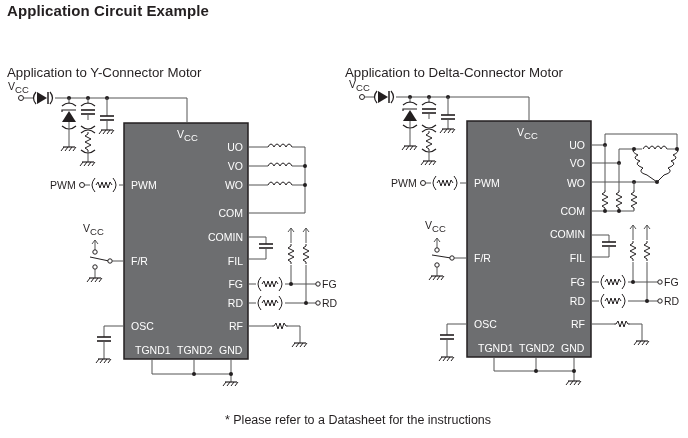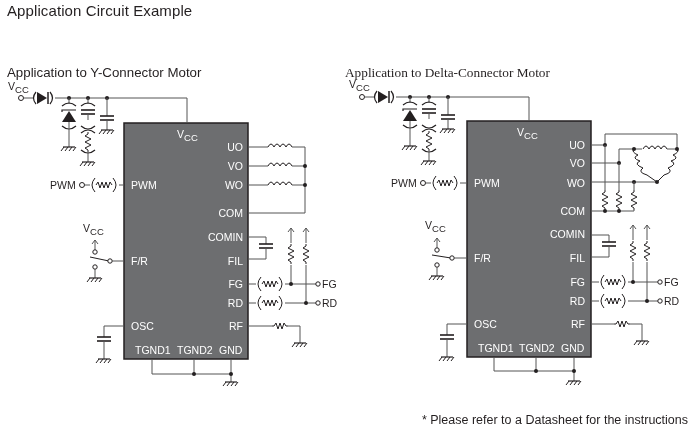--- a/index.html
+++ b/index.html
@@ -1,21 +1,21 @@
 <!DOCTYPE html>
 <html><head>
 <meta charset="utf-8">
 <style>
   html, body { margin: 0; padding: 0; background: #ffffff; }
   body { width: 688px; height: 438px; position: relative; overflow: hidden; font-family: "Liberation Sans", sans-serif; color: #231f20; }
-  .title { position: absolute; left: 7px; top: 2px; font-size: 15px; font-weight: normal; letter-spacing: 0.1px; }
+  .title { position: absolute; left: 7px; top: 2px; font-size: 15px; font-weight: bold; letter-spacing: 0.1px; }
   .sub { position: absolute; top: 37px; font-size: 13.3px; margin-top: 28px; }
   .sub.left { left: 7px; }
-  .sub.right { left: 345px; font-family: Liberation Serif, serif; }
-  .footnote { position: absolute; left: 0; width: 688px; top: 413px; text-align: right; font-size: 12.5px; padding-left: 28px; box-sizing: border-box; }
+  .sub.right { left: 345px; }
+  .footnote { position: absolute; left: 0; width: 688px; top: 413px; text-align: center; font-size: 12.5px; padding-left: 28px; box-sizing: border-box; }
   svg.circuit { position: absolute; top: 0; left: 0; }
   svg text { font-family: "Liberation Sans", sans-serif; }
   .chip-label { fill: #ffffff; font-size: 10.5px; }
   .ext-label { fill: #231f20; font-size: 10.5px; }
   .wire { stroke: #555555; stroke-width: 1; fill: none; }
   .blk { stroke: #231f20; stroke-width: 1.2; fill: none; }
 </style>
 </head>
 <body>
 

